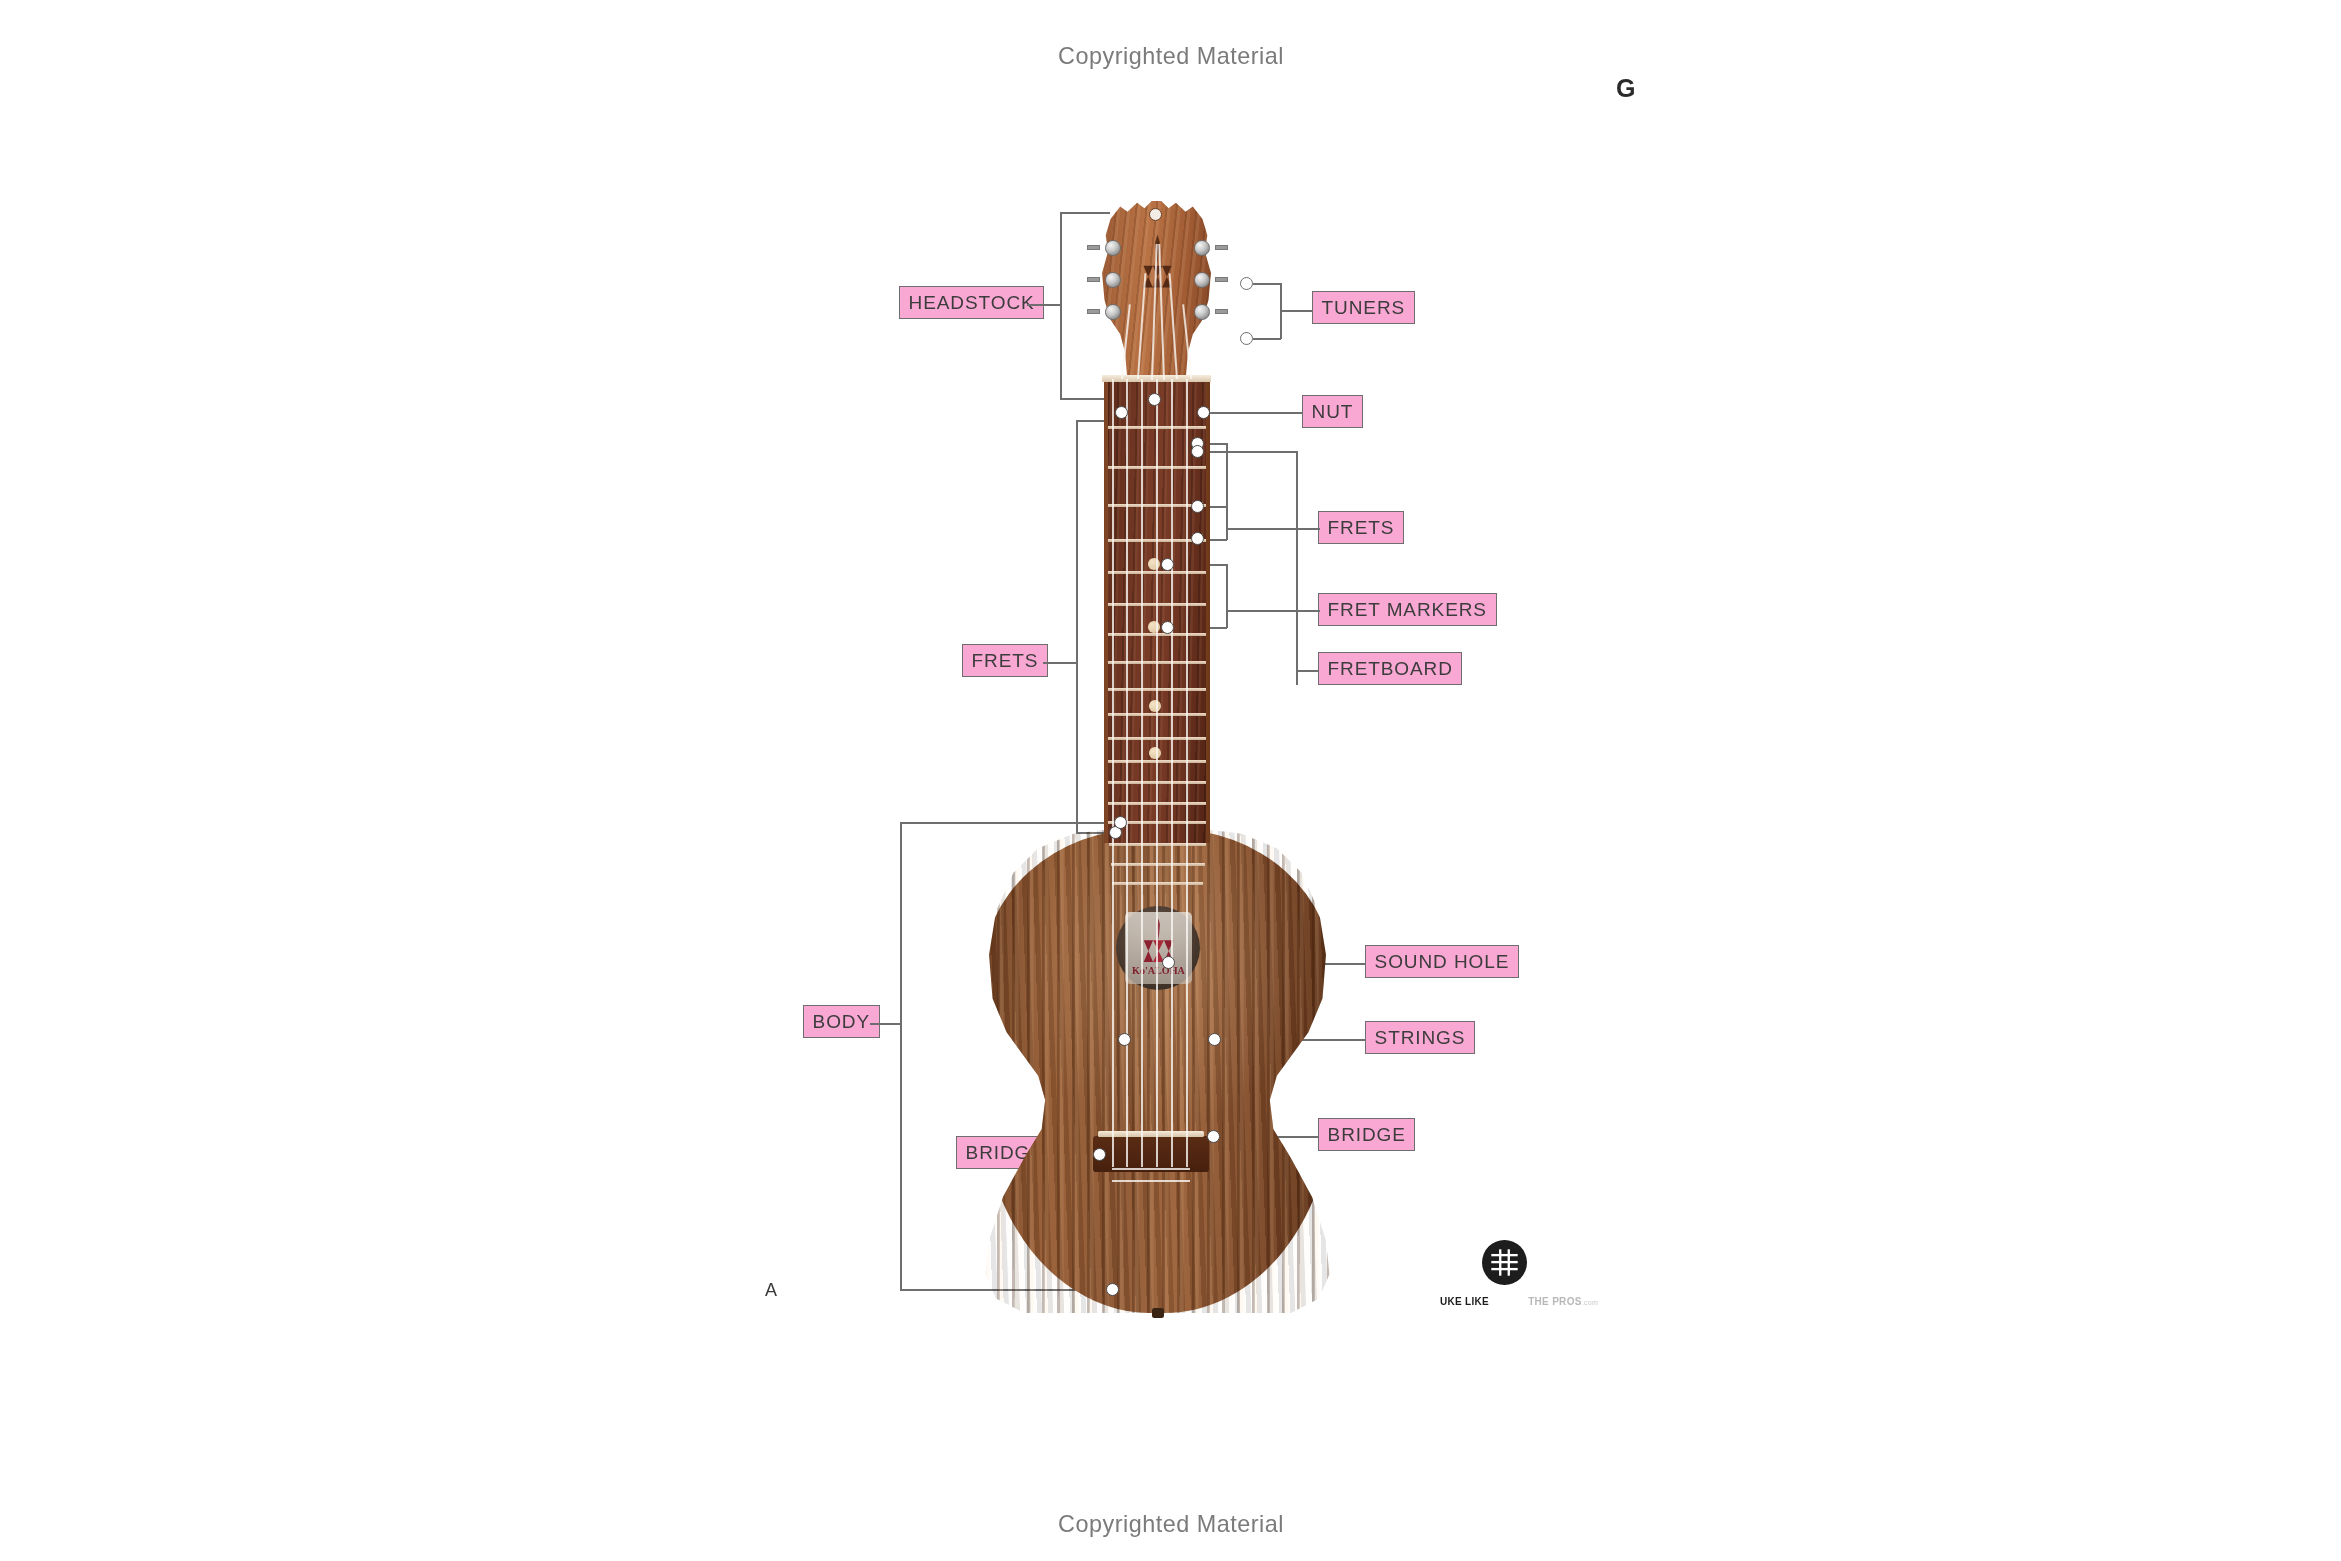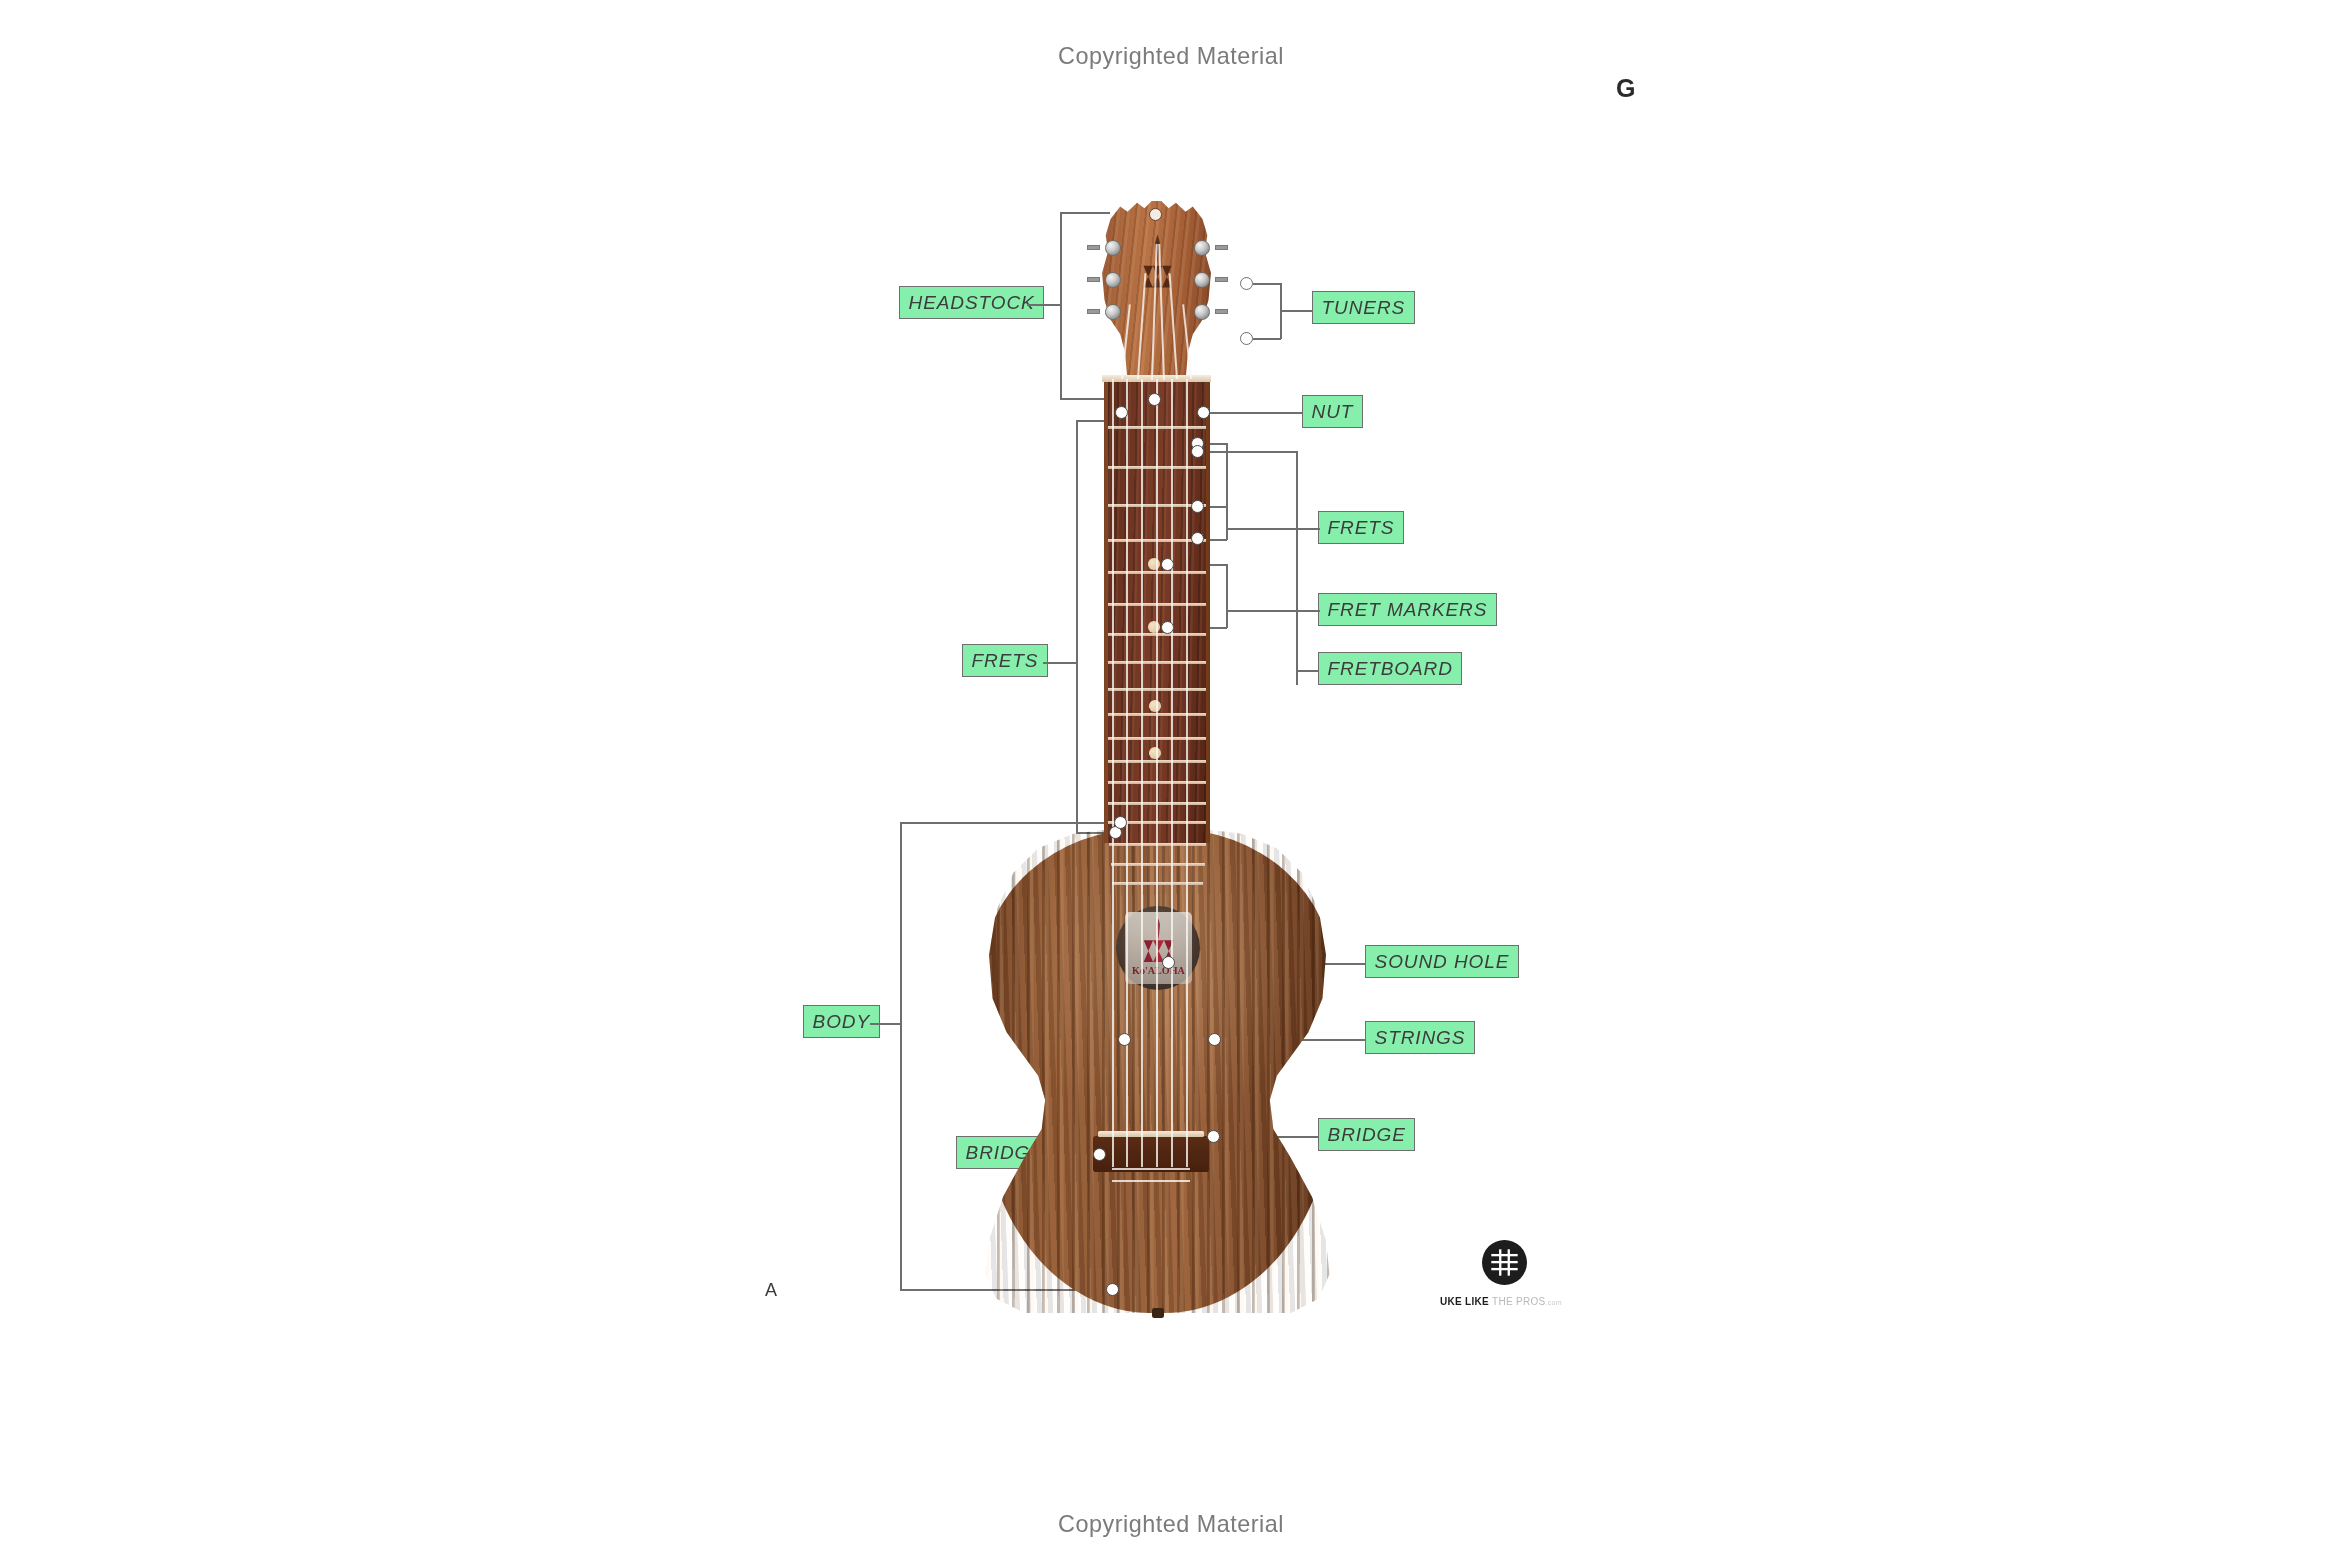--- a/index.html
+++ b/index.html
@@ -25,25 +25,24 @@
     position:absolute;left:1616px;top:74px;
     font-size:25px;font-weight:bold;color:#2b2b2b;
   }
   .page-letter-bottom{
     position:absolute;left:765px;top:1280px;
     font-size:18px;font-weight:normal;color:#3a3a3a;
   }
 
   
   .lbl{
-    position:absolute;border:1.6px solid #6e6e6e;background:#86efac;
+    position:absolute;border:1.6px solid #6e6e6e;background:#f9a8d4;
     font-size:19px;color:#3c3c3c;letter-spacing:0.9px;
     padding:5.5px 8.6px 6.2px 8.6px;white-space:nowrap;line-height:1;
     box-sizing:border-box;
-    font-style:italic;
   }
   
   .ln{position:absolute;background:#6e6e6e;}
   .lnh{height:1.6px;}
   .lnv{width:1.6px;}
   
   .dot{
     position:absolute;width:13.3px;height:13.3px;border-radius:50%;
     background:#ffffff;border:1.6px solid #4a4a4a;box-sizing:border-box;z-index:40;
   }
@@ -171,21 +170,21 @@
   
   .wm-badge{
     position:absolute;left:1482px;top:1240px;width:45px;height:45px;border-radius:50%;
     background:#1d1d1d;z-index:20;
   }
   .wm-text{
     position:absolute;left:1440px;top:1296px;font-size:10px;letter-spacing:0.3px;z-index:20;
     white-space:nowrap;
   }
   .wm-a{color:#1d1d1d;font-weight:bold;}
-  .wm-b{color:#b8b8b8;font-weight:normal;}
+  .wm-b{color:#b8b8b8;font-weight:bold;margin-left:36px;}
   .wm-c{color:#c9c9c9;font-size:7px;}
 </style>
 </head>
 <body>
 
 <div class="page">
 
   <div class="copy-top">Copyrighted Material</div>
   <div class="page-letter-right">G</div>
   <div class="page-letter-bottom">A</div>

